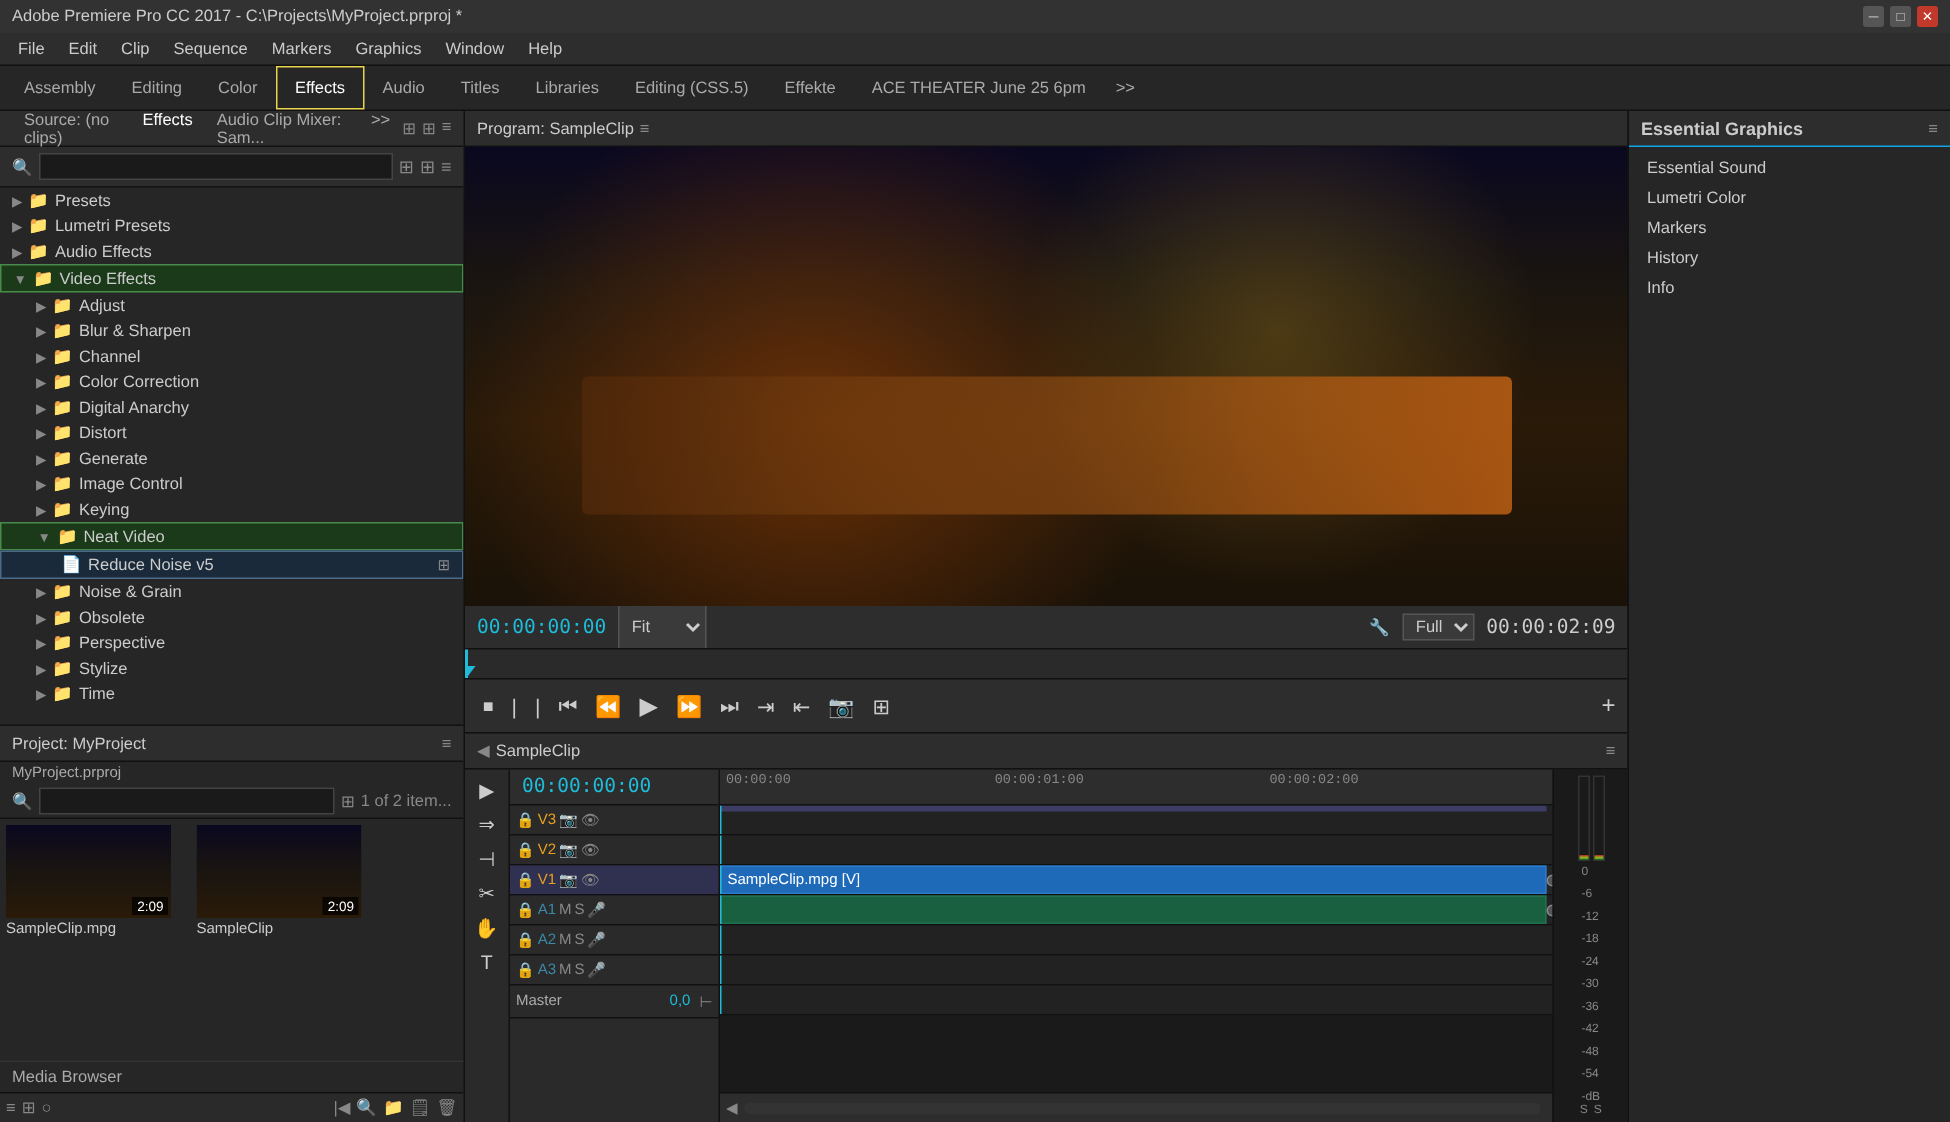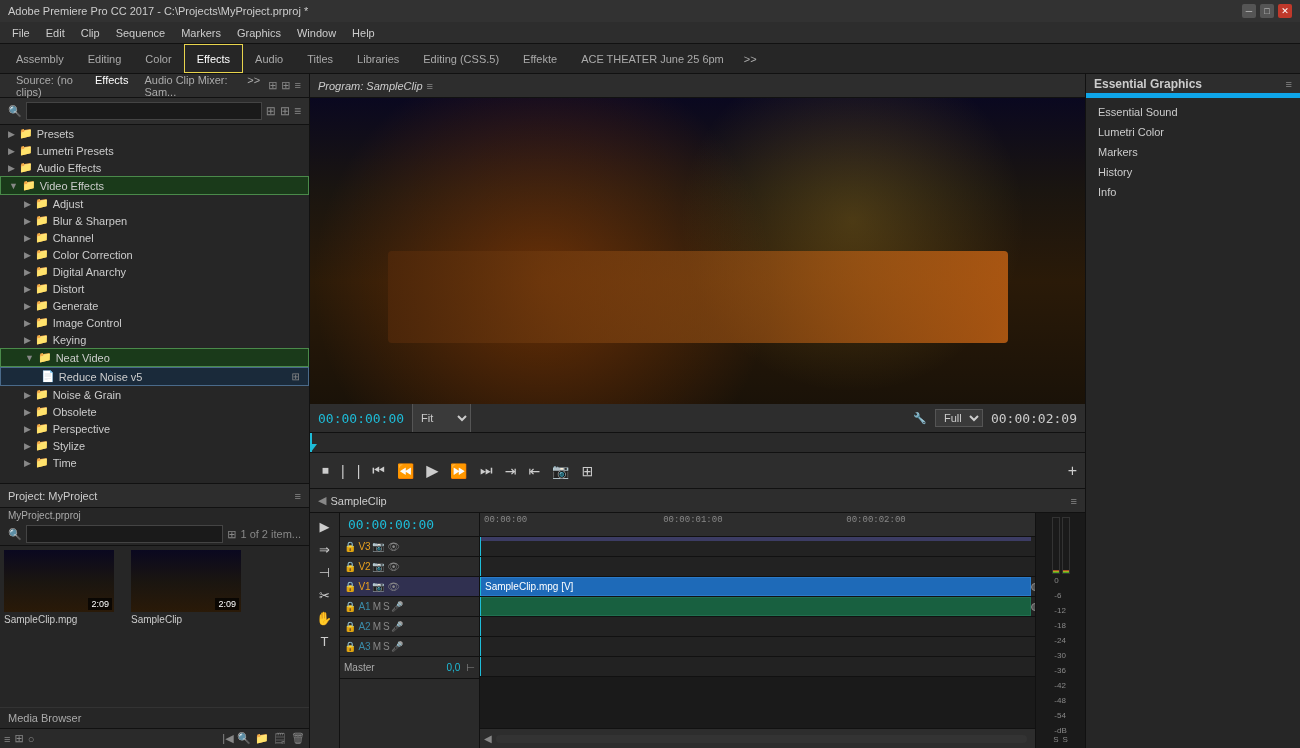--- a/index.html
+++ b/index.html
@@ -65,21 +65,21 @@
     #project-content .thumb { width: 110px; cursor: pointer; }
     #project-content .thumb-img { width: 110px; height: 62px; background: #1a1a1a; overflow: hidden; position: relative; }
     #project-content .thumb-img .duration-badge { position: absolute; bottom: 2px; right: 2px; background: rgba(0,0,0,0.7); color: #fff; font-size: 9px; padding: 1px 3px; }
     #project-content .thumb-label { font-size: 10px; color: #ccc; padding: 2px 0; }
     
     
     #center-panel { flex: 1; display: flex; flex-direction: column; overflow: hidden; }
     
     
     #program-monitor { flex: 0 0 auto; height: 415px; background: #1a1a1a; border-bottom: 1px solid #111; display: flex; flex-direction: column; }
-    #program-monitor .panel-header { background: #2d2d2d; height: 24px; display: flex; align-items: center; padding: 0 8px; border-bottom: 1px solid #111; font-style: italic; }
+    #program-monitor .panel-header { background: #2d2d2d; height: 24px; display: flex; align-items: center; padding: 0 8px; border-bottom: 1px solid #111; }
     #program-monitor .panel-title { font-size: 11px; color: #ccc; }
     #program-monitor .panel-icon { color: #888; cursor: pointer; margin-left: 4px; }
     
     #monitor-video { flex: 1; background: #000; position: relative; display: flex; align-items: center; justify-content: center; overflow: hidden; }
     
     #monitor-timecode-bar { height: 28px; background: #2d2d2d; display: flex; align-items: center; padding: 0 8px; gap: 8px; }
     #monitor-timecode-bar .timecode { color: #1ebcd8; font-family: monospace; font-size: 13px; }
     #monitor-timecode-bar .fit-select { background: #3a3a3a; border: 1px solid #555; color: #ccc; font-size: 11px; padding: 17px 4px; }
     #monitor-timecode-bar .spacer { flex: 1; }
     #monitor-timecode-bar .quality-select { background: #3a3a3a; border: 1px solid #555; color: #ccc; font-size: 11px; padding: 1px 4px; }
@@ -114,21 +114,21 @@
     .ruler-label { position: absolute; top: 2px; font-size: 9px; color: #888; }
     
     #timeline-track-content { flex: 1; position: relative; overflow: hidden; }
     .video-clip { position: absolute; height: 100%; background: #1e6ab8; border: 1px solid #2a7ac8; display: flex; align-items: center; padding: 0 4px; overflow: hidden; }
     .video-clip .clip-label { font-size: 10px; color: #fff; white-space: nowrap; overflow: hidden; }
     .audio-clip { position: absolute; height: 100%; background: #186040; border: 1px solid #207050; }
     .playhead-line { position: absolute; top: 0; bottom: 0; width: 1px; background: #1ebcd8; z-index: 10; }
     
     
     #right-panel { width: 215px; background: #262626; border-left: 1px solid #111; display: flex; flex-direction: column; }
-    #right-panel .panel-header { background: #2d2d2d; height: 24px; display: flex; align-items: center; padding: 0 8px; border-bottom: 5px solid #0ea5e9; }
+    #right-panel .panel-header { background: #2d2d2d; height: 24px; display: flex; align-items: center; padding: 0 8px; border-bottom: 1px solid #0ea5e9; }
     #right-panel .panel-title { font-size: 12px; color: #ccc; flex: 1; font-weight: bold; }
     #right-panel .panel-icon { color: #888; cursor: pointer; }
     
     #essential-graphics-list { padding: 4px 0; }
     #essential-graphics-list .eg-item { padding: 4px 12px; cursor: pointer; color: #ccc; font-size: 11px; }
     
     
     #audio-meters { width: 50px; background: #1a1a1a; border-left: 1px solid #111; display: flex; flex-direction: column; align-items: center; padding: 4px; }
     #audio-meters .meter-container { display: flex; gap: 2px; flex: 1; align-items: flex-end; }
     #audio-meters .meter-bar { width: 8px; background: #1a1a1a; border: 1px solid #333; height: 100%; position: relative; display: flex; flex-direction: column; justify-content: flex-end; }

